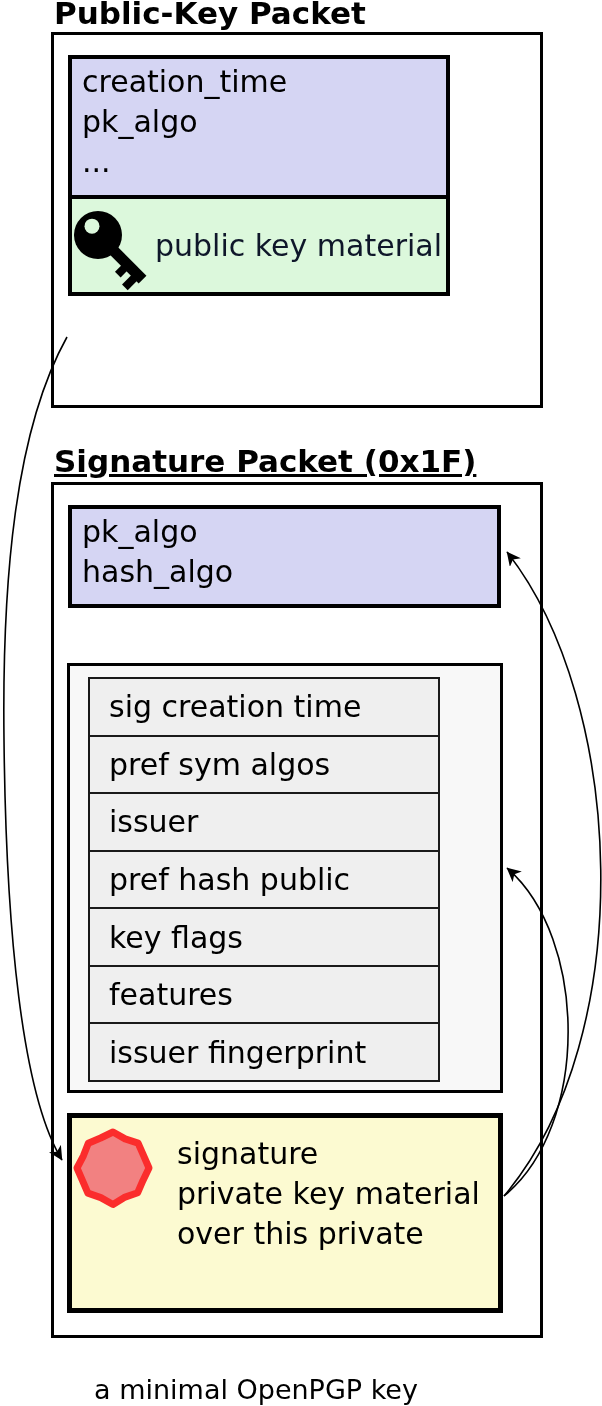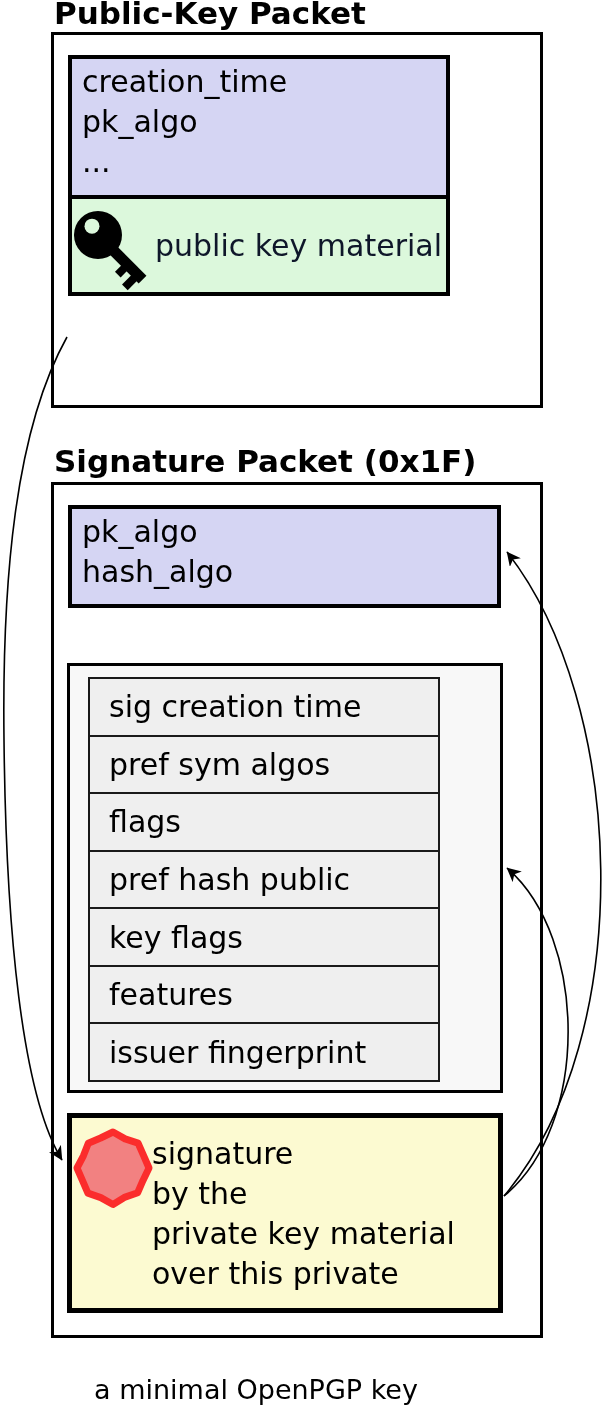--- a/index.html
+++ b/index.html
@@ -43,47 +43,46 @@
     <div class="fieldsfill fields1">
       <div class="fieldline">creation_time</div>
       <div class="fieldline">pk_algo</div>
       <div class="fieldline">...</div>
     </div>
     <div class="greenfill">
       <span class="greenlabel">public key material</span>
     </div>
   </div>
 
-  <div class="abs ptitle" style="left:54px;top:444px;">Signature Packet (0x1F)</div>
+  <div class="abs ptitle" style="left:54px;top:444px;text-decoration:underline;">Signature Packet (0x1F)</div>
 
   <div class="abs outerbox" style="left:51px;top:482px;width:492px;height:856px;"></div>
 
   <div class="abs algosbox" style="left:68px;top:505px;width:433px;height:103px;">
     <div class="fieldline">pk_algo</div>
     <div class="fieldline">hash_algo</div>
   </div>
 
 
   <div class="abs graybox" style="left:67px;top:663px;width:436px;height:430px;"></div>
 
   <div class="abs rowsbox" style="left:88px;top:677px;width:352px;height:405px;">
     <div class="srow">sig creation time</div>
     <div class="srow">pref sym algos</div>
-    <div class="srow">flags</div>
+    <div class="srow">issuer</div>
     <div class="srow">pref hash public</div>
     <div class="srow">key flags</div>
     <div class="srow">features</div>
     <div class="srow">issuer fingerprint</div>
   </div>
 
   <div class="abs yellowbox" style="left:67px;top:1113px;width:436px;height:200px;"></div>
 
-  <div class="abs" style="left:152px;top:1134px;">
+  <div class="abs" style="left:177px;top:1134px;">
     <div class="sigtext">signature</div>
-    <div class="sigtext">by the</div>
     <div class="sigtext">private key material</div>
     <div class="sigtext">over this private</div>
   </div>
 
   <div class="abs caption" style="top:1374px;">a minimal OpenPGP key</div>
 
   <svg class="overlay" width="602" height="1406" viewBox="0 0 602 1406">
     <defs>
       <marker id="ah" markerUnits="userSpaceOnUse" markerWidth="16" markerHeight="14" refX="13.5" refY="7" orient="auto">
         <path d="M0,0 L14,7 L0,14 L3.8,7 Z" fill="#000"></path>

